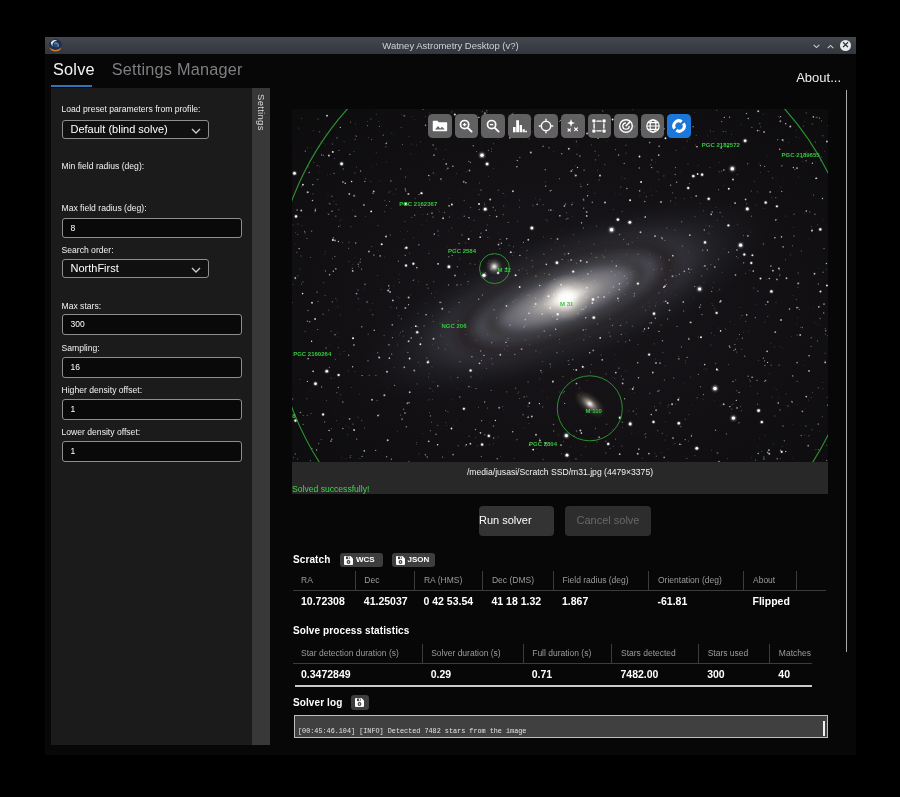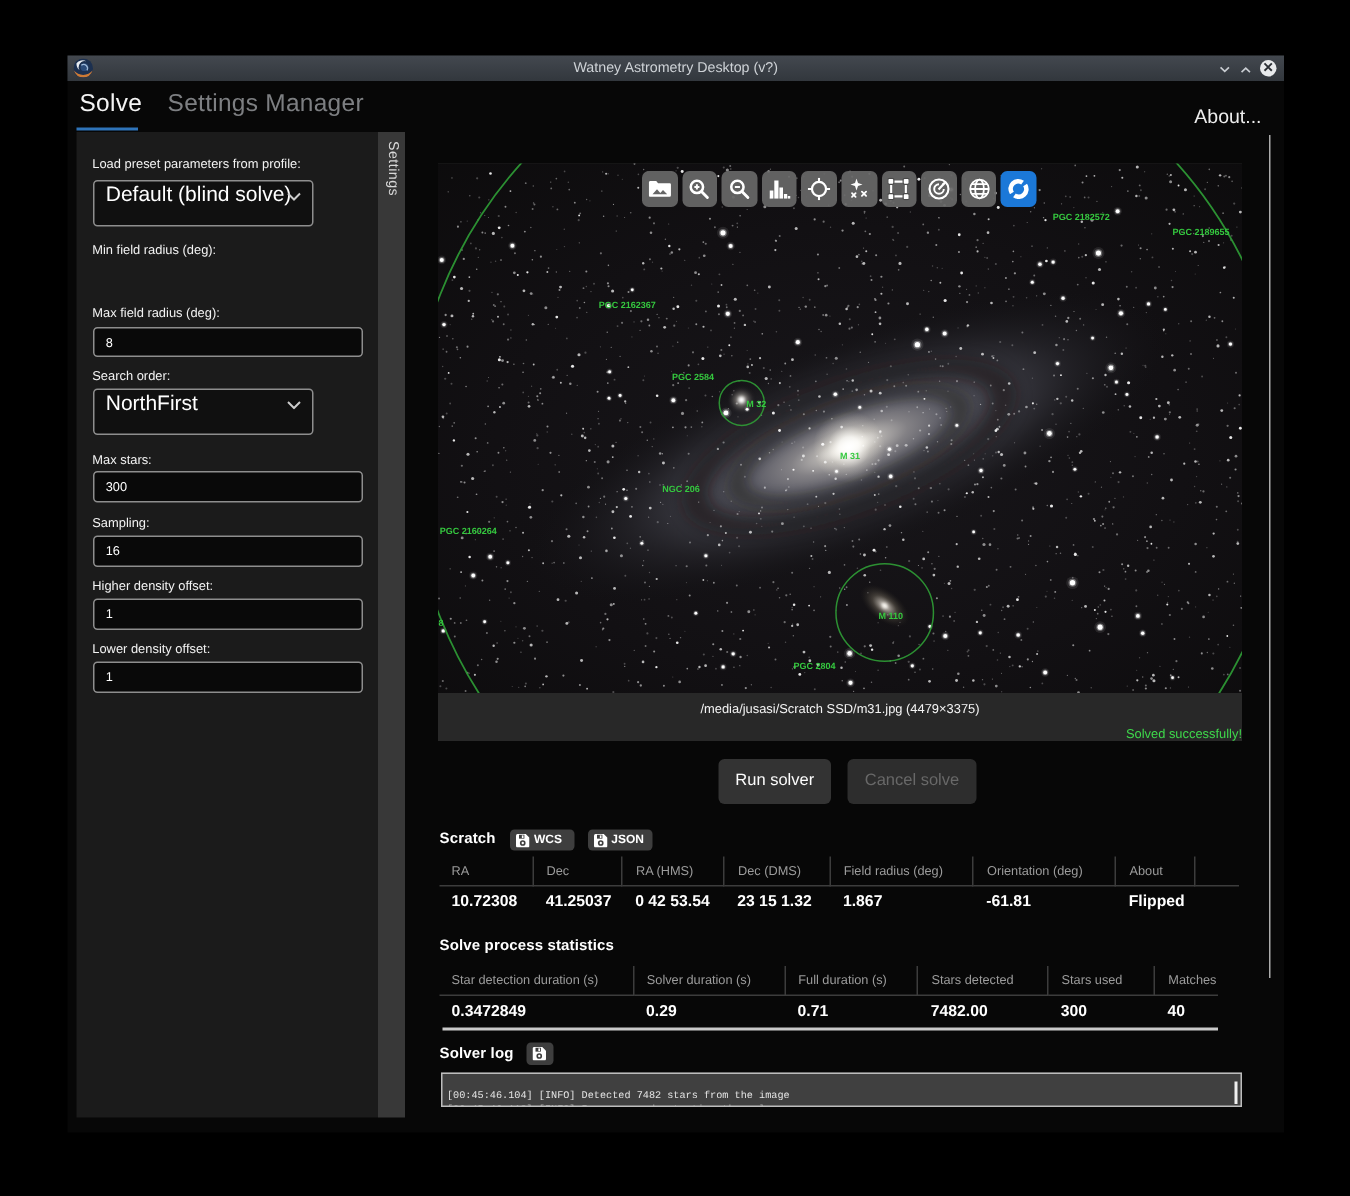--- a/index.html
+++ b/index.html
@@ -13,32 +13,32 @@
 .tab{display:inline-block;font-size:16.3px;letter-spacing:.2px}
 #tabsolve{color:#f4f4f4;margin-right:17px}
 #tabsm{color:#7d7f82}
 #tabunder{position:absolute;left:6px;top:47.5px;width:41px;height:2.5px;background:#2f74ba}
 #about{position:absolute;right:15px;top:33px;font-size:13px;color:#ededed}
 #panel{position:absolute;left:6px;top:51px;width:201px;height:657px;background:#1b1b1b}
 #sstrip{position:absolute;left:207px;top:51px;width:18px;height:657px;background:#383838}
 #sstrip span{position:absolute;left:4px;top:5.5px;color:#d9d9d9;font-size:9.5px;writing-mode:vertical-rl;letter-spacing:.3px}
 .flabel{position:absolute;left:10.5px;color:#f2f2f2;font-size:8.6px;white-space:nowrap}
 .fin{position:absolute;left:10.5px;width:180px;height:20.5px;background:#090909;border:1px solid #8e8e8e;border-radius:3px;color:#fff;font-size:8.5px;line-height:19px;padding-left:8px}
-.fcombo{position:absolute;left:10.5px;width:147px;height:31px;background:#101010;border:1px solid #8e8e8e;border-radius:3px;color:#fff;font-size:14px;line-height:17.5px;padding-left:8px}
+.fcombo{position:absolute;left:10.5px;width:147px;height:19px;background:#101010;border:1px solid #8e8e8e;border-radius:3px;color:#fff;font-size:11px;line-height:17.5px;padding-left:8px}
 .fcombo svg{position:absolute;right:6.5px;top:6.5px}
 #content{position:absolute;left:247px;top:51px;width:564px;height:667px}
 #imgblock{position:absolute;left:0;top:21px;width:536px;height:385px;background:#282828}
 #sky{position:absolute;left:0;top:0}
 #toolbar{position:absolute;left:136px;top:5px;height:24px}
 .tbtn{position:absolute;top:0;width:23.6px;height:23.5px;background:rgba(103,103,103,.93);border-radius:4.5px}
 .tbtn svg{position:absolute;left:50%;top:50%;transform:translate(-50%,-50%)}
 #tbtn10{background:#1b78d8}
 #cap1{position:absolute;left:0;top:358px;width:536px;text-align:center;color:#f4f4f4;font-size:8.6px}
-#cap2{position:absolute;left:0;top:374.5px;width:536px;text-align:right;color:#3ed84b;font-size:8.6px}
-#runbtn{position:absolute;left:187px;top:418px;width:75px;height:30px;background:#333;border-radius:4px;color:#fcfcfc;font-size:11px;text-align:center;line-height:29px}
+#cap2{position:absolute;left:0;top:374.5px;width:536px;text-align:left;color:#3ed84b;font-size:8.6px}
+#runbtn{position:absolute;left:187px;top:418px;width:75px;height:30px;background:#333;border-radius:4px;color:#fcfcfc;font-size:11px;text-align:left;line-height:29px}
 #cancelbtn{position:absolute;left:273px;top:418px;width:86px;height:30px;background:#2d2d2d;border-radius:4px;color:#686868;font-size:11px;text-align:center;line-height:29px}
 .shead{position:absolute;left:1px;color:#fff;font-size:10px;font-weight:700;letter-spacing:.1px}
 .sbtn{position:absolute;height:14.5px;background:#3e3e3e;border-radius:3px;color:#fff;font-size:8px;font-weight:700;line-height:14.5px;padding-left:16px}
 .sbtn svg{position:absolute;left:4px;top:3px}
 table{border-collapse:collapse;table-layout:fixed}
 .dg{position:absolute;left:0.5px}
 .dg th{font-size:8.5px;color:#9c9c9c;font-weight:400;text-align:left;padding:0 0 0 8.5px;height:19px;border-bottom:1px solid #3c3c3c;border-right:1px solid #3c3c3c;white-space:nowrap;overflow:hidden}
 .dg th:last-child{border-right:none}
 .dg td{font-size:10.5px;color:#fff;font-weight:700;text-align:left;padding:4px 0 0 8.5px;height:17px;white-space:nowrap}
 #logbox{position:absolute;left:2px;top:627px;width:533.5px;height:22.5px;border:1px solid #bdbdbd;background:#404040;overflow:hidden;font-family:"Liberation Mono",monospace;font-size:6.8px;color:#e3e3e3;line-height:8.6px;padding:11px 0 0 3px;white-space:pre}
@@ -2262,21 +2262,21 @@
             <th>Dec (DMS)</th>
             <th>Field radius (deg)</th>
             <th>Orientation (deg)</th>
             <th>About</th>
             <th></th>
           </tr>
 <tr>
             <td>10.72308</td>
             <td>41.25037</td>
             <td>0 42 53.54</td>
-            <td>23 15 1.32</td>
+            <td>41 18 1.32</td>
             <td>1.867</td>
             <td>-61.81</td>
             <td style="font-weight:700">Flipped</td>
             <td></td>
           </tr>
 </tbody>
       </table>
 <div class="shead" style="top:537px">Solve process statistics</div>
 <table class="dg" style="top:556px;width:519.5px">
 <colgroup>

